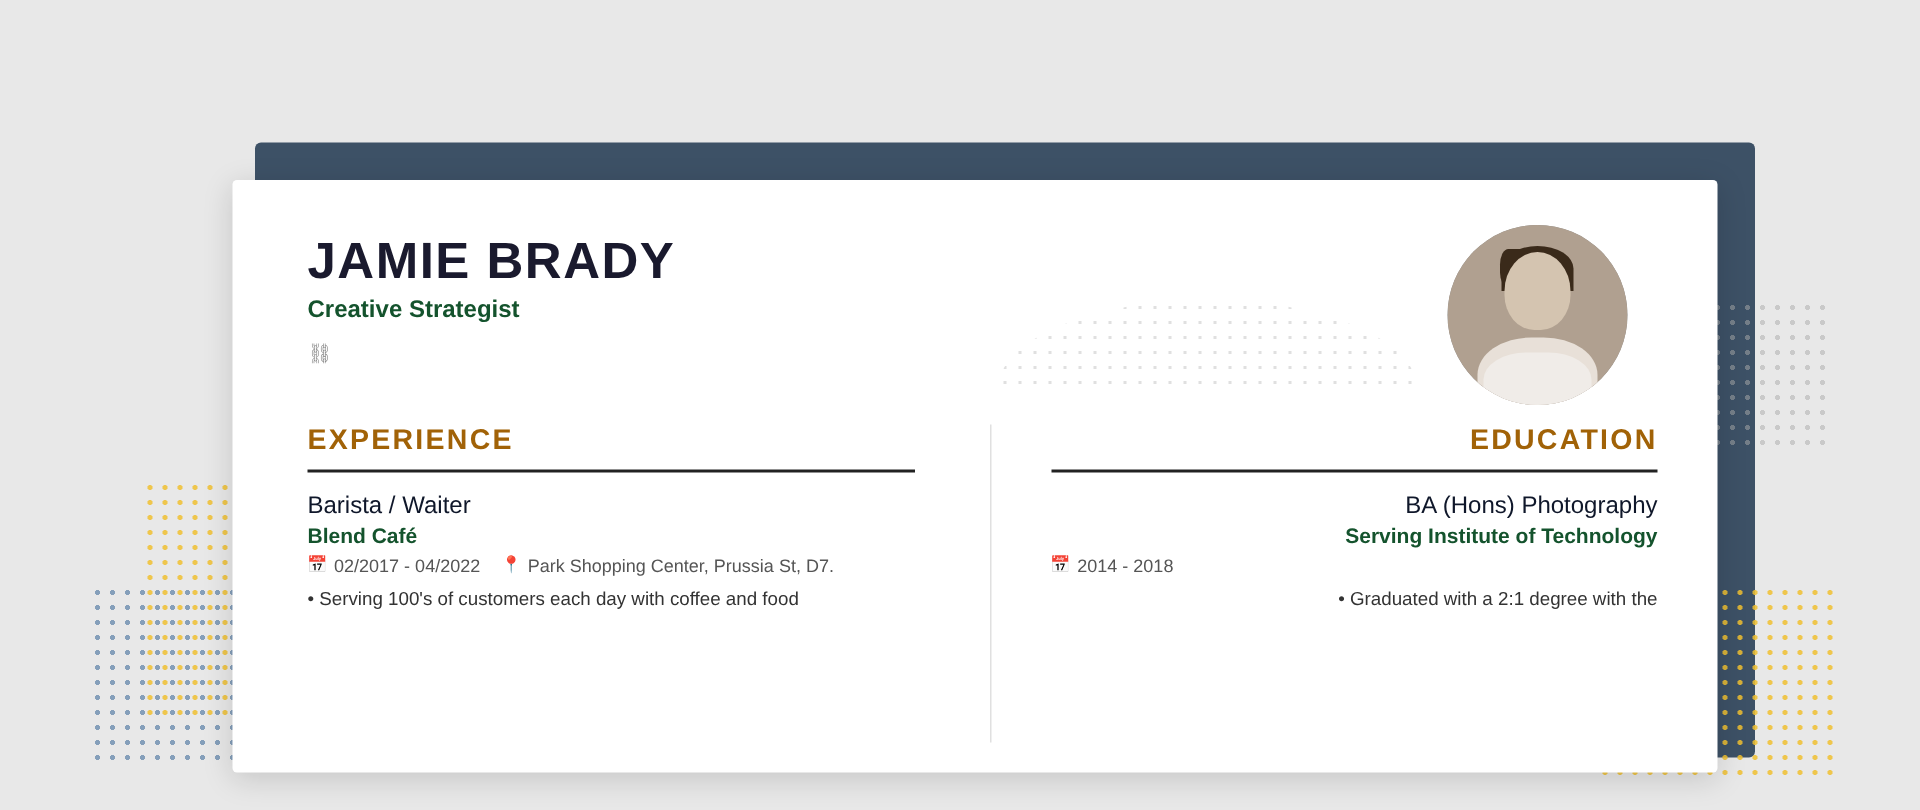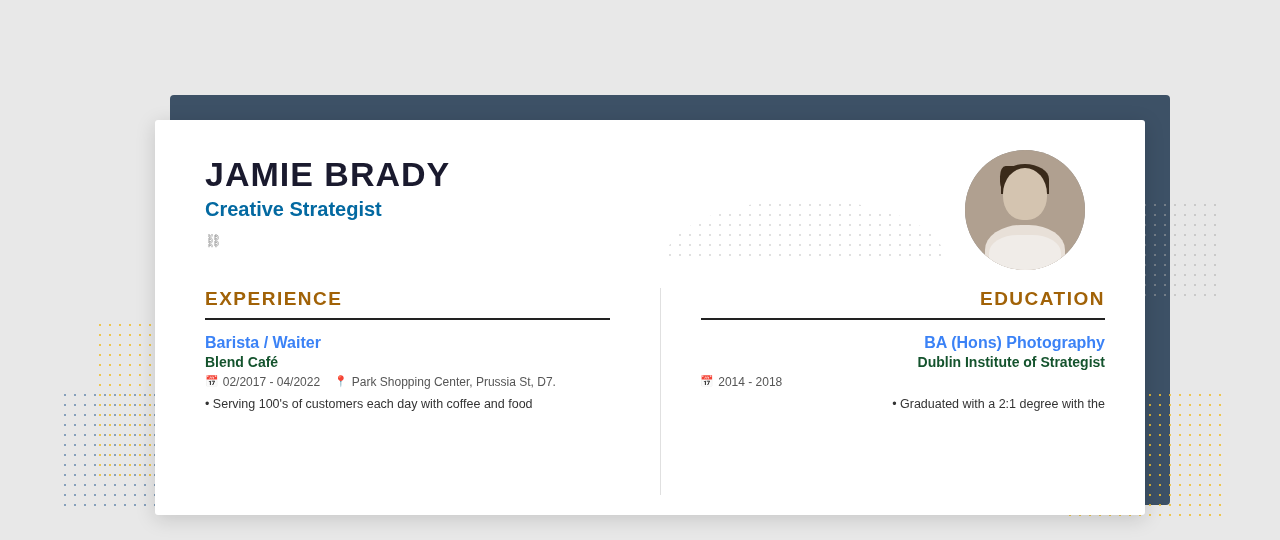--- a/index.html
+++ b/index.html
@@ -103,22 +103,22 @@
     .resume-name {
       font-size: 34px;
       font-weight: 900;
       color: #1a1a2e;
       letter-spacing: 1px;
       text-transform: uppercase;
       font-family: 'Arial Black', 'Arial', sans-serif;
     }
 
     .resume-title {
-      font-size: 20px;
-      color: #0369a1;
+      font-size: 16px;
+      color: #14532d;
       font-weight: 600;
       margin-top: 4px;
     }
 
     .resume-website {
       display: flex;
       align-items: center;
       gap: 6px;
       margin-top: 12px;
       font-size: 13px;
@@ -257,22 +257,22 @@
 
     .section-title-divider {
       width: 100%;
       height: 1.5px;
       background: #222;
       margin-bottom: 14px;
     }
 
     .job-title {
       font-size: 16px;
-      font-weight: 700;
-      color: #3b82f6;
+      font-weight: 400;
+      color: #0f172a;
       margin-bottom: 2px;
     }
 
     .company-name {
       font-size: 14px;
       color: #14532d;
       font-weight: 600;
       margin-bottom: 5px;
     }
 
@@ -373,21 +373,21 @@
       <div class="job-desc bullet-point">Serving 100's of customers each day with coffee and food</div>
     </div>
 
     <div class="col-separator"></div>
 
     <div class="resume-column resume-column-right">
       <div class="section-title">EDUCATION</div>
       <div class="section-title-divider"></div>
 
       <div class="job-title">BA (Hons) Photography</div>
-      <div class="company-name">Dublin Institute of Strategist</div>
+      <div class="company-name">Serving Institute of Technology</div>
 
       <div class="job-meta">
         <div class="meta-item">
           <span class="meta-icon">📅</span>
           <span>2014 - 2018</span>
         </div>
       </div>
 
       <div class="job-desc bullet-point">Graduated with a 2:1 degree with the</div>
     </div>

